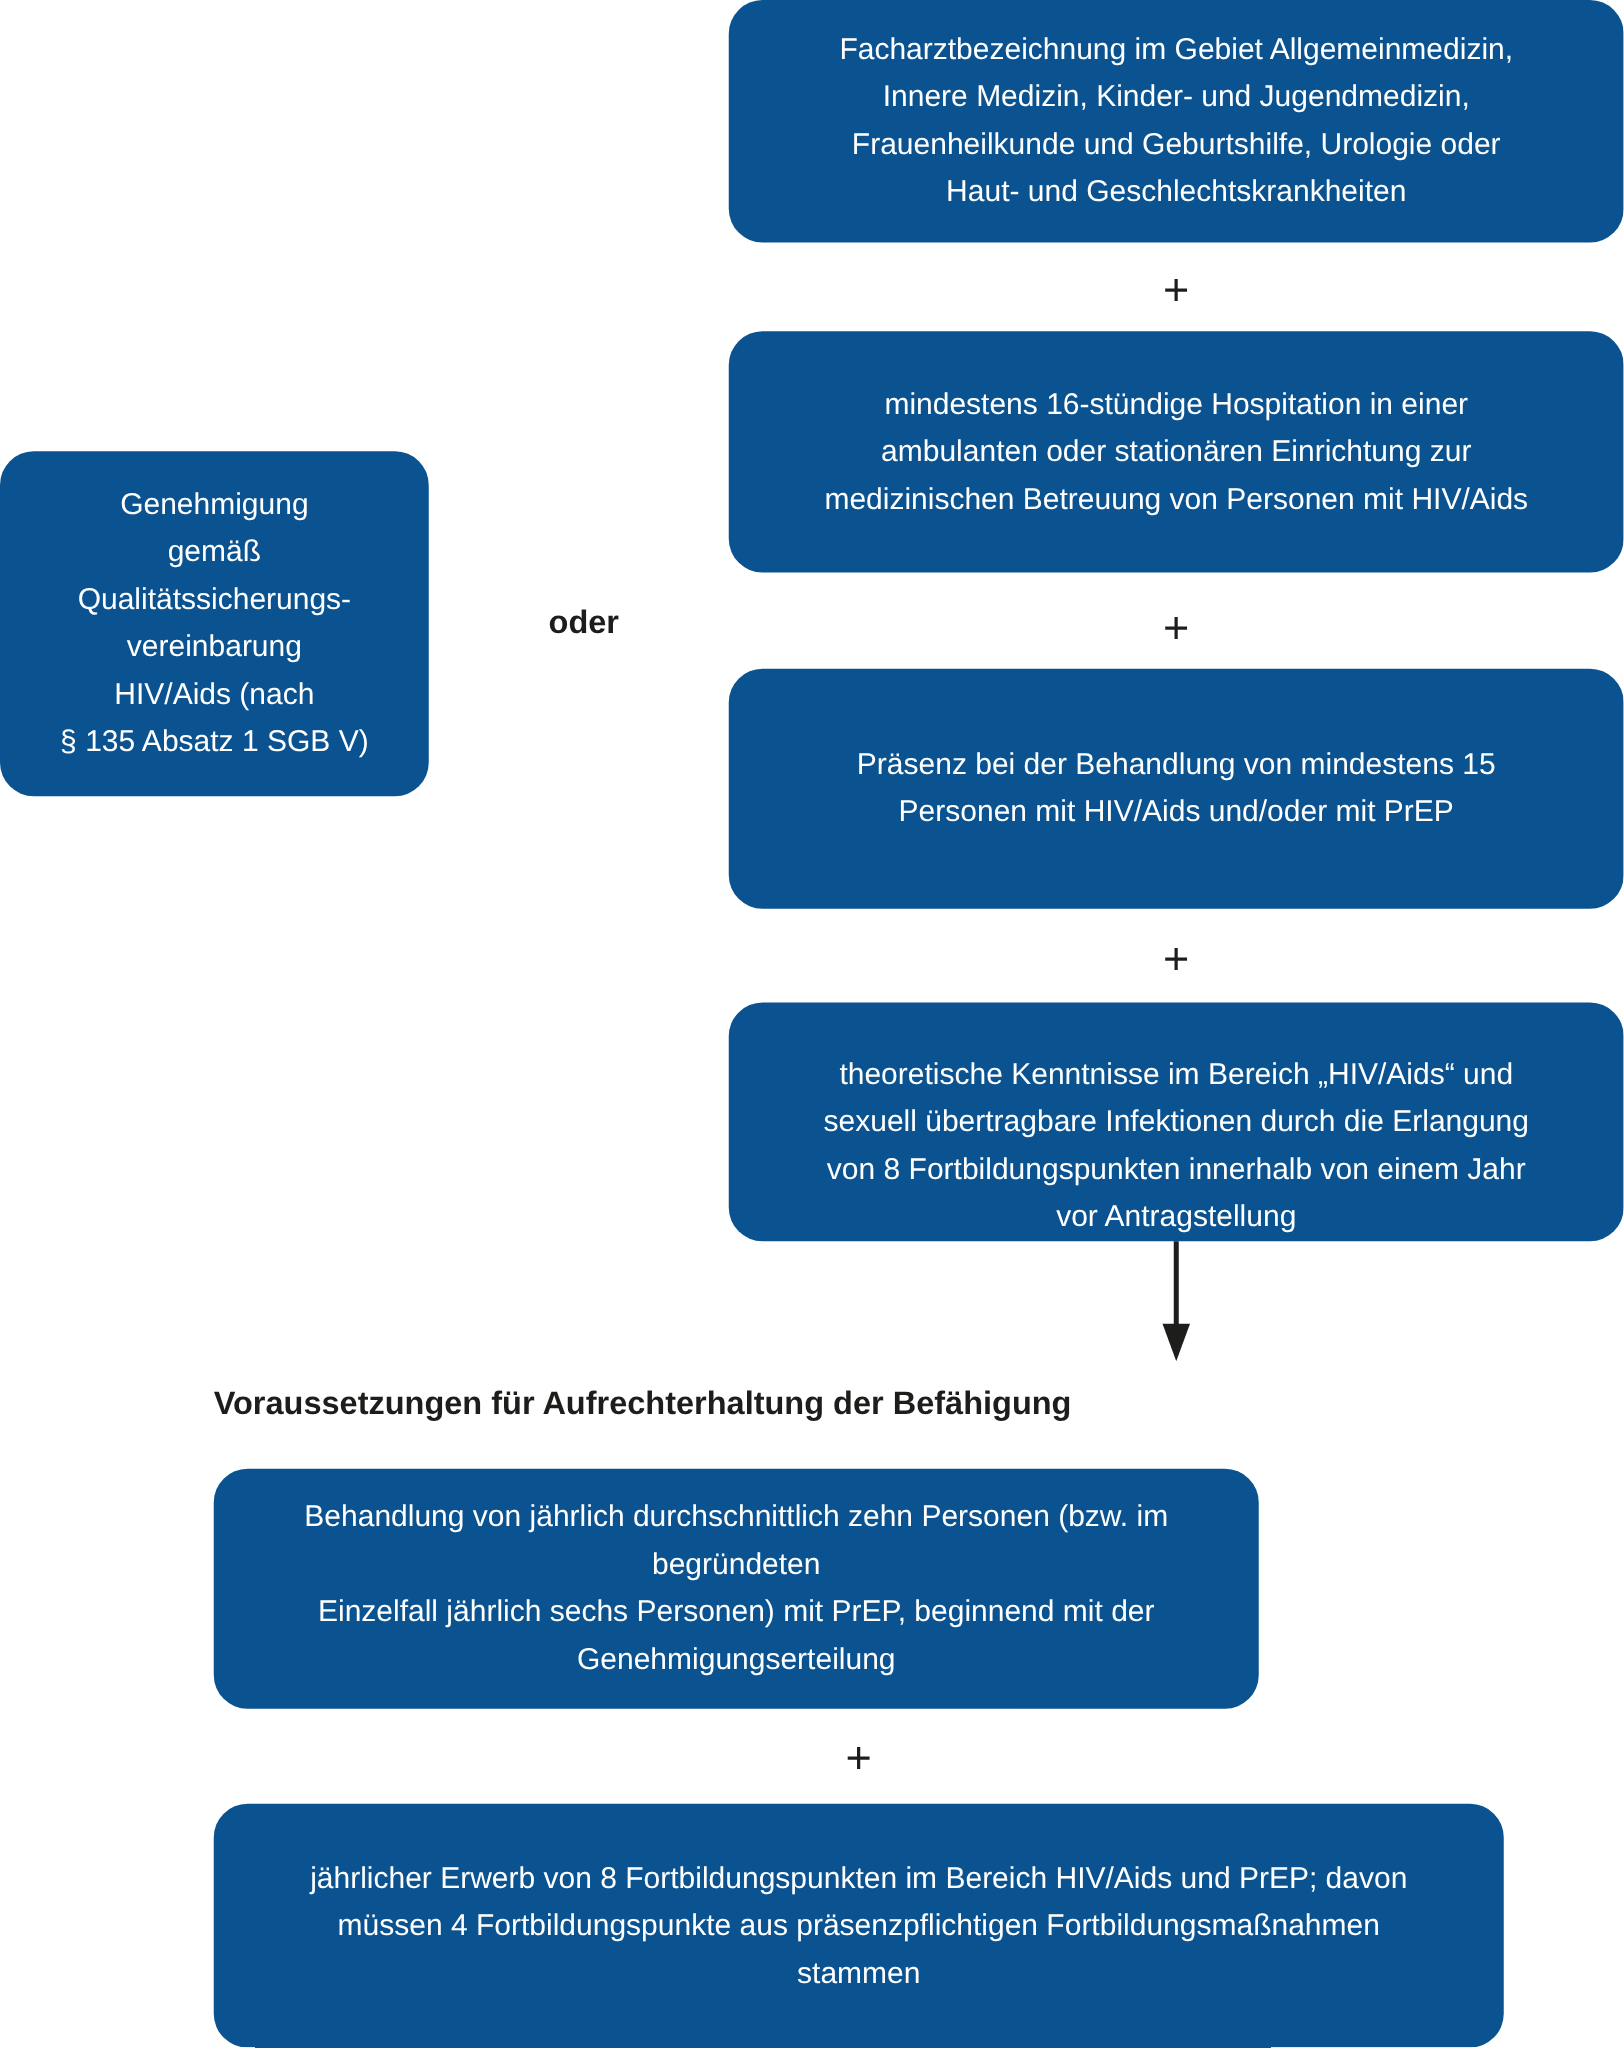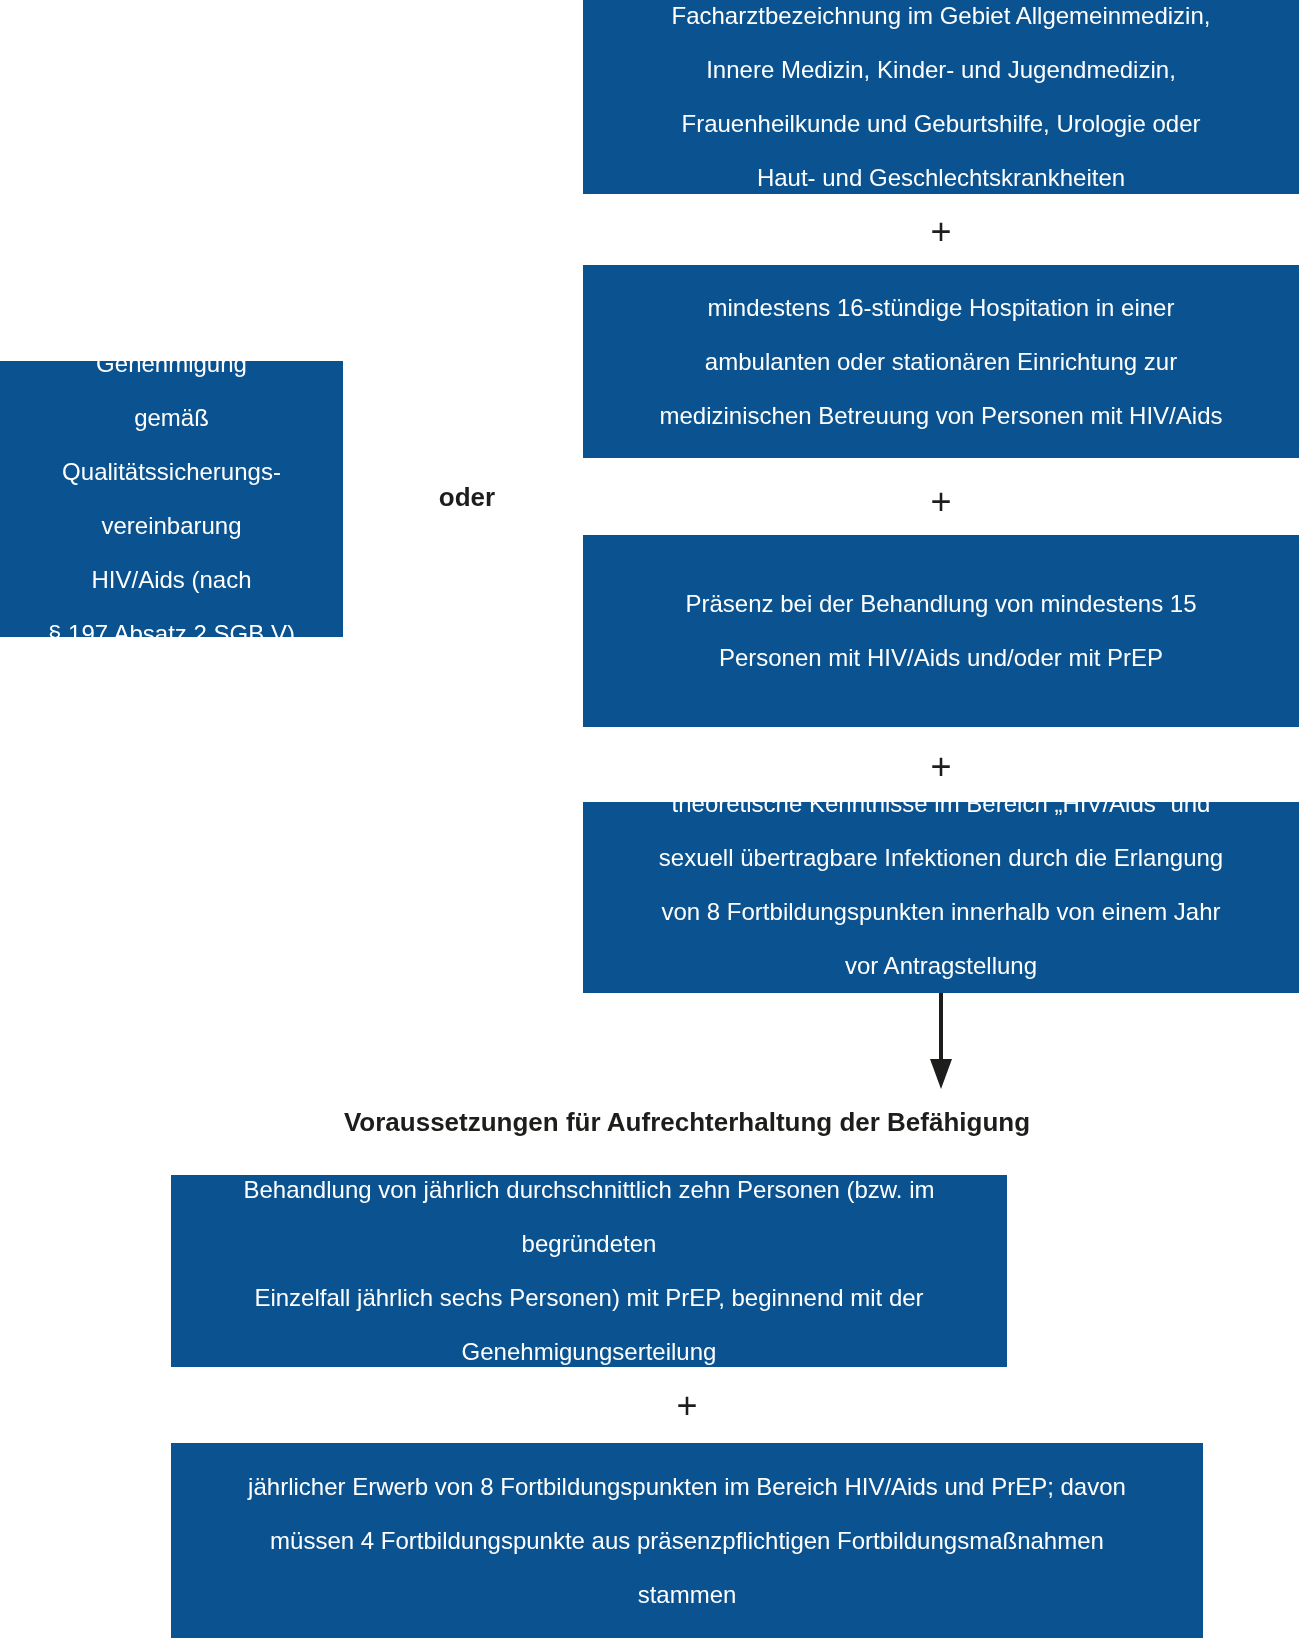--- a/index.html
+++ b/index.html
@@ -19,23 +19,24 @@
   }
   .box{
     position:absolute;
     background:var(--box-blue);
     color:var(--text-on-blue);
     display:flex;
     align-items:center;
     justify-content:center;
     text-align:center;
     font-size:24px;
-    line-height:54px;
+    line-height:38px;
     box-sizing:border-box;
     padding:0 12px;
+    border-radius:27px;
   }
   .box .lines{
     white-space:pre-line;
     display:block;
   }
   .plus{
     position:absolute;
     width:100px;
     height:40px;
     text-align:center;
@@ -53,21 +54,21 @@
     font-size:26px;
     line-height:34px;
     font-weight:bold;
     color:var(--text-black);
   }
   .heading{
     position:absolute;
     left:171px;
     top:1105px;
     width:1032px;
-    text-align:center;
+    text-align:left;
     font-size:26px;
     line-height:34px;
     font-weight:bold;
     color:var(--text-black);
   }
   .arrow{
     position:absolute;
     left:0;top:0;width:0;height:0;
   }
   .arrow-stem{
@@ -105,21 +106,21 @@
 <body>
 
 <div class="page">
 
   <div class="box box-left">
     <span class="lines">Genehmigung
 gemäß
 Qualitätssicherungs-
 vereinbarung
 HIV/Aids (nach
-§ 197 Absatz 2 SGB V)</span>
+§ 135 Absatz 1 SGB V)</span>
   </div>
 
   <div class="or-label">oder</div>
 
   <div class="box box-right-1">
     <span class="lines">Facharztbezeichnung im Gebiet Allgemeinmedizin,
 Innere Medizin, Kinder- und Jugendmedizin,
 Frauenheilkunde und Geburtshilfe, Urologie oder
 Haut- und Geschlechtskrankheiten</span>
   </div>

